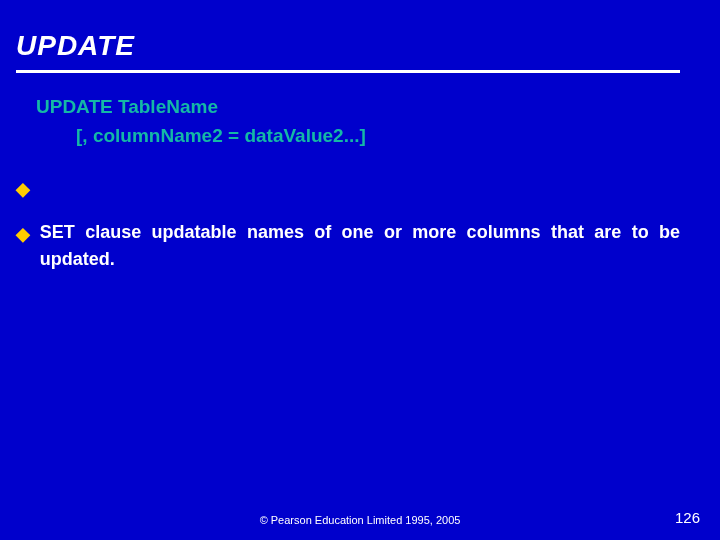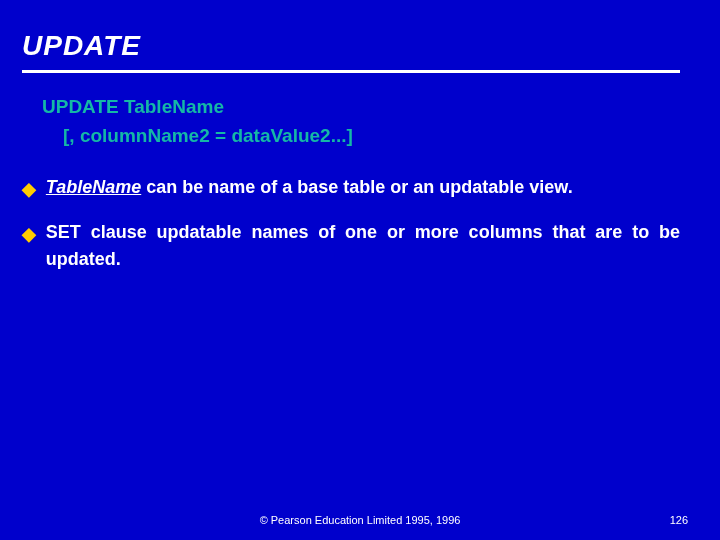--- a/index.html
+++ b/index.html
@@ -14,21 +14,21 @@
       background-color: #0000cc;
       font-family: Arial, Helvetica, sans-serif;
       overflow: hidden;
     }
 
     .slide-container {
       width: 720px;
       height: 540px;
       background-color: #0000cc;
       position: relative;
-      padding: 30px 40px 20px 22px;
+      padding: 30px 40px 20px 16px;
     }
 
     .title-section {
       border-bottom: 3px solid white;
       padding-bottom: 8px;
       margin-bottom: 20px;
     }
 
     .slide-title {
       color: white;
@@ -46,21 +46,21 @@
 
     .code-line {
       color: #14b8a6;
       font-size: 19px;
       font-weight: bold;
       line-height: 1.5;
       font-family: Arial, Helvetica, sans-serif;
     }
 
     .code-indent {
-      margin-left: 21px;
+      margin-left: 40px;
     }
 
     .bullet-section {
       margin-top: 10px;
     }
 
     .bullet-item {
       display: flex;
       align-items: flex-start;
       margin-bottom: 16px;
@@ -98,55 +98,51 @@
       left: 0;
       right: 0;
       text-align: center;
       color: white;
       font-size: 11px;
     }
 
     .slide-number {
       position: absolute;
       bottom: 14px;
-      right: 32px;
+      right: 20px;
       color: white;
-      font-size: 11px;
+      font-size: 15px;
     }
   </style>
 </head>
 <body>
 
 <div class="slide-container">
 
   <div class="title-section">
     <span class="slide-title">UPDATE</span>
   </div>
 
   <div class="code-block">
     <div class="code-line">UPDATE TableName</div>
     <div class="code-line code-indent">[, columnName2 = dataValue2...]</div>
   </div>
 
   <div class="bullet-section">
 
     <div class="bullet-item">
       <span class="bullet-diamond">◆</span>
-      <span class="bullet-text">
-        <span class="underline-text">TableName</span>
-        <span> can be name of a base table or an updatable view.</span>
-      </span>
     </div>
 
     <div class="bullet-item">
       <span class="bullet-diamond">◆</span>
       <span class="bullet-text">SET clause updatable names of one or more columns that are to be updated.</span>
     </div>
 
   </div>
 
   <div class="footer">
-    <span>© Pearson Education Limited 1995, 1996</span>
+    <span>© Pearson Education Limited 1995, 2005</span>
   </div>
 
   <div class="slide-number">126</div>
 
 </div>
 
 </body></html>

